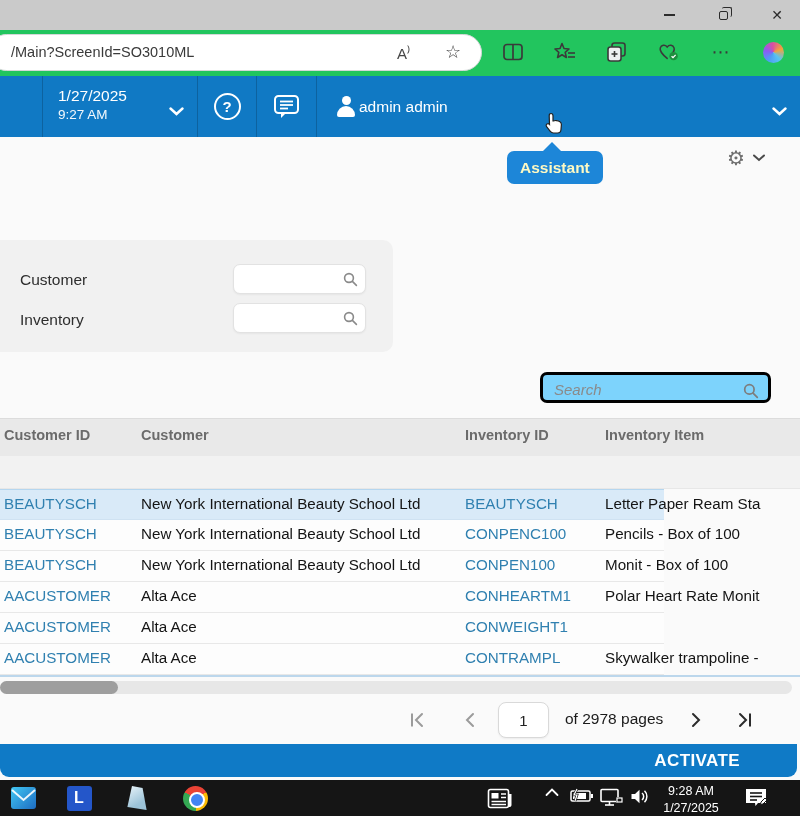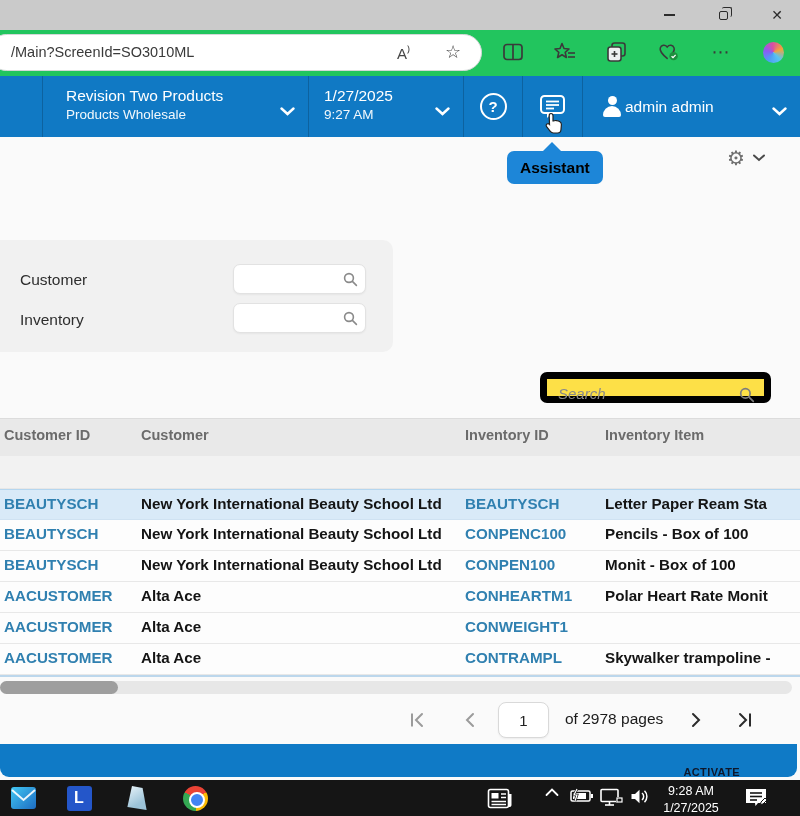--- a/index.html
+++ b/index.html
@@ -40,45 +40,45 @@
   .h-line2 { font-size:13.5px; line-height:17px; opacity:.95; white-space:nowrap; }
   .h-chev { position:absolute; right:13px; top:26px; }
   .help-circle { width:27px; height:27px; border:2px solid #fff; border-radius:50%; display:flex; align-items:center; justify-content:center; font-size:15px; font-weight:bold; }
   .person { position:relative; width:22px; height:21px; }
   .person::before { content:""; position:absolute; left:6.5px; top:0; width:9px; height:9px; border-radius:50%; background:#fff; }
   .person::after { content:""; position:absolute; left:2px; top:10px; width:18px; height:11px; border-radius:9px 9px 2px 2px; background:#fff; }
   .user-name { font-size:15.5px; }
   .cursor-hand { position:absolute; left:545px; top:112px; z-index:30; }
 
   
-  .tooltip { position:absolute; left:507px; top:151px; height:33px; line-height:33px; padding:0 13px; background:#1d86d8; border-radius:7px; color:#000000; font-weight:bold; font-size:15.5px; z-index:20; }
+  .tooltip { position:absolute; left:507px; top:151px; height:33px; line-height:33px; padding:0 13px; background:#1d86d8; border-radius:7px; color:#fef9c3; font-weight:bold; font-size:15.5px; z-index:20; }
   .tooltip::before { content:""; position:absolute; left:35px; top:-9px; border-left:10px solid transparent; border-right:10px solid transparent; border-bottom:10px solid #1d86d8; }
 
   
   .gear-wrap { position:absolute; right:35px; top:148px; display:flex; align-items:center; gap:8px; }
   .gear { font-size:20px; color:#6e6e6e; line-height:20px; }
 
   
   .filter-panel { position:absolute; left:-12px; top:240px; width:405px; height:112px; background:#f1f1f1; border-radius:10px; }
   .f-label { position:absolute; left:32px; font-size:15.5px; color:#2e2e2e; }
   .f-input { position:absolute; left:245px; width:133px; height:30px; background:#fff; border:1px solid #e2e2e2; border-radius:7px; box-shadow:0 1px 2px rgba(0,0,0,.05); }
   .f-input input { position:absolute; left:8px; top:1px; width:95px; height:26px; border:none; outline:none; font-size:14px; background:transparent; }
   .mag { position:absolute; right:7px; top:7px; }
 
   
-  .grid-search { position:absolute; left:540px; top:372px; width:231px; height:31px; background:#fde047; border:7px solid #000000; border-radius:7px; }
+  .grid-search { position:absolute; left:540px; top:372px; width:231px; height:31px; background:#7dd3fc; border:3px solid #000000; border-radius:7px; }
   .grid-search input { position:absolute; left:11px; top:2px; width:180px; height:25px; border:none; outline:none; font-size:15px; font-style:italic; color:#6d6d6d; background:transparent; }
   .grid-search input::placeholder { color:#8a8a8a; font-style:italic; }
 
   
   .gh { position:absolute; left:0; top:418px; width:800px; height:38px; background:#e9e9e9; border-top:1px solid #dcdcdc; }
   .gh .col { position:absolute; top:8px; font-size:14.5px; font-weight:600; color:#6b6b6b; white-space:nowrap; }
   .gh-sub { position:absolute; left:0; top:456px; width:800px; height:33px; background:#f2f2f2; border-bottom:1px solid #e7e7e7; }
   .rows { position:absolute; left:0; top:489px; width:800px; }
-  .grow { position:relative; width:800px; height:31px; background:#fdfdfd; border-bottom:1px solid #e8e8e8;font-weight:bold; }
+  .grow { position:relative; width:664px; height:31px; background:#fdfdfd; border-bottom:1px solid #e8e8e8; }
   .grow.selected { background:#d9eaf8; border-top:1px solid #b5d6ef; border-bottom:1px solid #cfe2f2; }
   .cell { position:absolute; top:5px; font-size:15.2px; color:#141414; white-space:nowrap; overflow:hidden; }
   .cell.link { color:#3080b0; }
   .c1 { left:4px; width:132px; }
   .c2 { left:141px; width:320px; }
   .c3 { left:465px; width:136px; }
   .c4 { left:605px; width:193px; }
   .grid-bottom { position:absolute; left:0; top:675px; width:800px; height:2px; background:#bcd7ec; }
 
   
@@ -87,21 +87,21 @@
 
   
   .pager { position:absolute; left:0; top:698px; width:800px; height:46px; background:#fafafa; }
   .pg-btn { position:absolute; top:10px; width:24px; height:24px; display:flex; align-items:center; justify-content:center; cursor:pointer; }
   .pg-input { position:absolute; left:498px; top:4px; width:51px; height:36px; background:#fff; border:1px solid #d9d9d9; border-radius:8px; box-shadow:0 1px 2px rgba(0,0,0,.06); }
   .pg-input input { width:100%; height:100%; border:none; outline:none; text-align:center; font-size:15px; color:#222; background:transparent; border-radius:8px; }
   .pg-label { position:absolute; left:565px; top:12px; font-size:15.5px; color:#1a1a1a; }
 
   
   .activate-bar { position:absolute; left:0; top:744px; width:797px; height:33px; background:#0f7ac6; border-radius:0 0 9px 9px; }
-  .activate-label { position:absolute; right:57px; top:12px; line-height:33px; color:#0f172a; font-weight:bold; font-size:11px; letter-spacing:.4px; cursor:pointer; }
+  .activate-label { position:absolute; right:57px; top:0; line-height:33px; color:#ffffff; font-weight:bold; font-size:17px; letter-spacing:.4px; cursor:pointer; }
 
   
   .taskbar { position:absolute; left:0; top:780px; width:800px; height:36px; background:#151515; overflow:hidden; }
   .tb-app { position:absolute; top:5px; width:26px; height:26px; display:flex; align-items:center; justify-content:center; }
   .mail-ic { width:25px; height:22px; border-radius:3px; background:linear-gradient(135deg,#41c6f2 0%,#1d6cc2 100%); position:relative; overflow:hidden; }
   .mail-ic svg { position:absolute; left:0; top:2px; }
   .l-tile { width:25px; height:25px; background:#2456c9; border-radius:3px; color:#fff; font-weight:bold; font-size:16px; display:flex; align-items:center; justify-content:center; }
   .prism { width:20px; height:24px; background:linear-gradient(150deg,#eaf5fb 0%,#9cc3d8 70%); clip-path:polygon(25% 0, 78% 8%, 98% 100%, 2% 88%); }
   .chrome { position:relative; width:25px; height:25px; border-radius:50%; background:conic-gradient(from -60deg,#ea4335 0 120deg,#fbbc05 120deg 240deg,#34a853 240deg 360deg); }
   .chrome::after { content:""; position:absolute; left:6.5px; top:6.5px; width:12px; height:12px; border-radius:50%; background:#4285f4; border:2.5px solid #fff; }
@@ -166,29 +166,20 @@
       </span>
       <span class="tb-ic dots">⋯</span>
       <span class="tb-ic">
           <span class="copilot"></span>
         </span>
     </div>
   </div>
 
   <div class="appheader">
     <div class="hsec spacer"></div>
-    <div class="hsec company">
-      <div class="h-line1">Revision Two Products</div>
-      <div class="h-line2">Products Wholesale</div>
-      <span class="h-chev">
-        <svg width="15" height="9" viewBox="0 0 15 9">
-            <polyline points="1.5,1.5 7.5,7 13.5,1.5" fill="none" stroke="#fff" stroke-width="2.4" stroke-linecap="round"></polyline>
-          </svg>
-      </span>
-    </div>
     <div class="hsec date">
       <div class="h-line1">1/27/2025</div>
       <div class="h-line2">9:27 AM</div>
       <span class="h-chev">
         <svg width="15" height="9" viewBox="0 0 15 9">
             <polyline points="1.5,1.5 7.5,7 13.5,1.5" fill="none" stroke="#fff" stroke-width="2.4" stroke-linecap="round"></polyline>
           </svg>
       </span>
     </div>
     <div class="hsec help">

